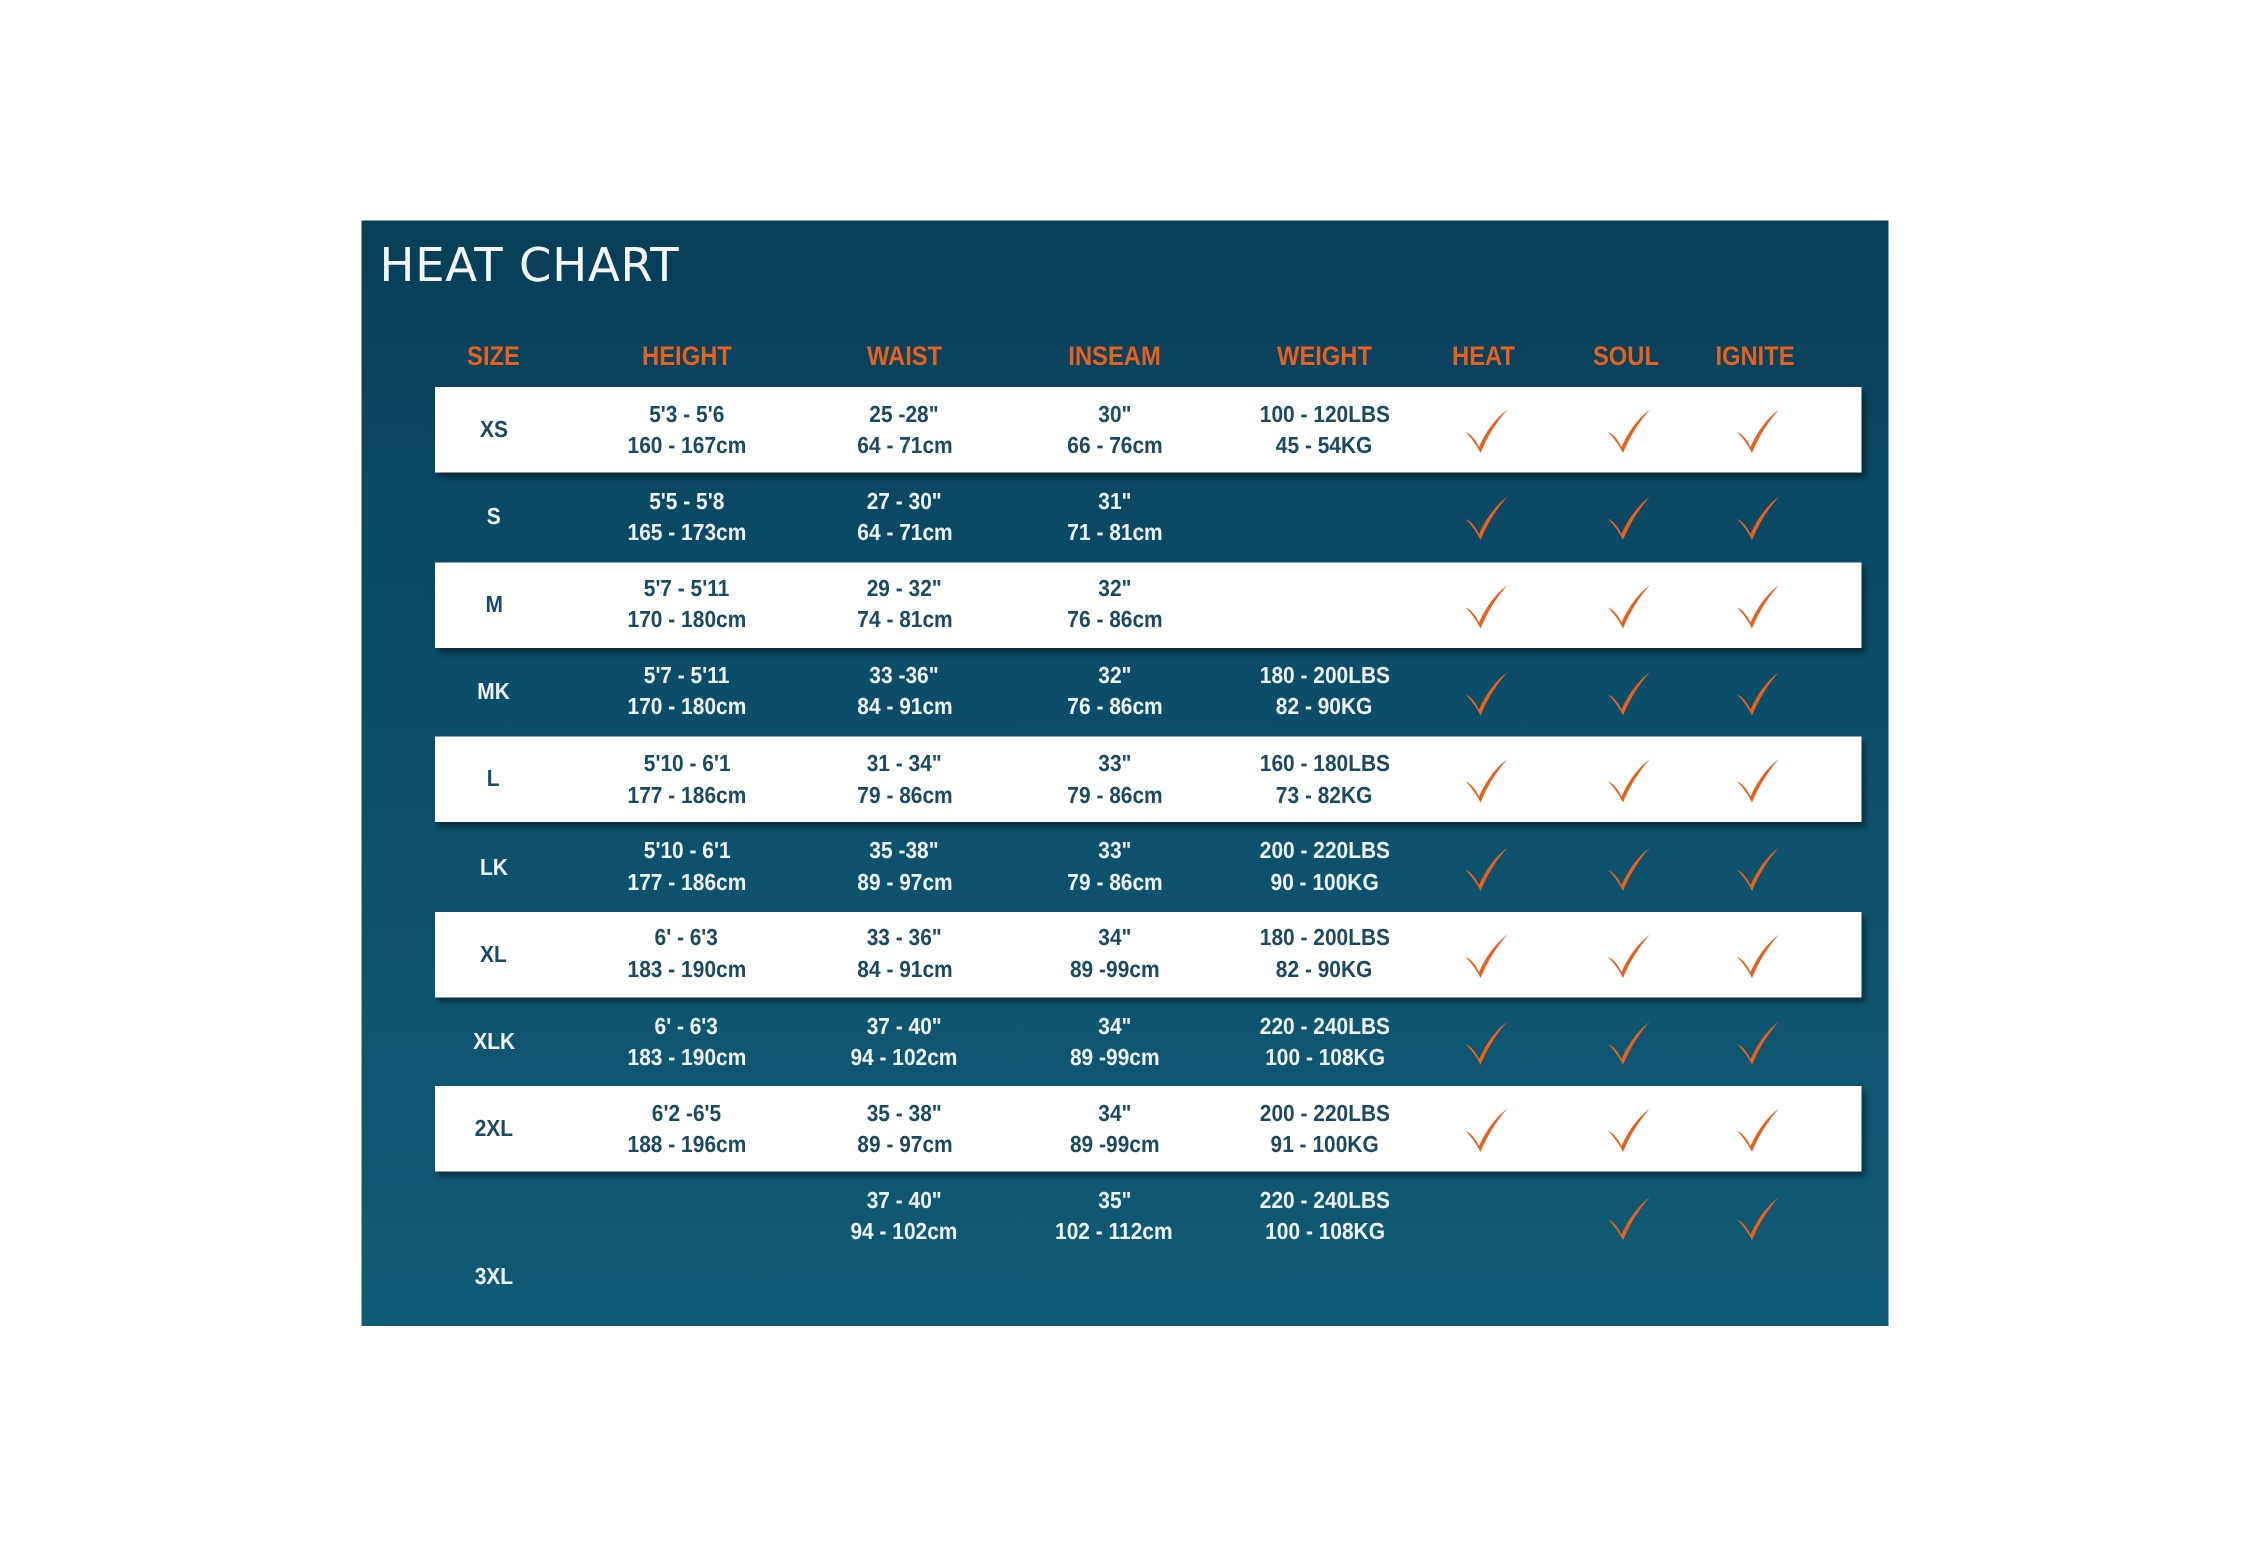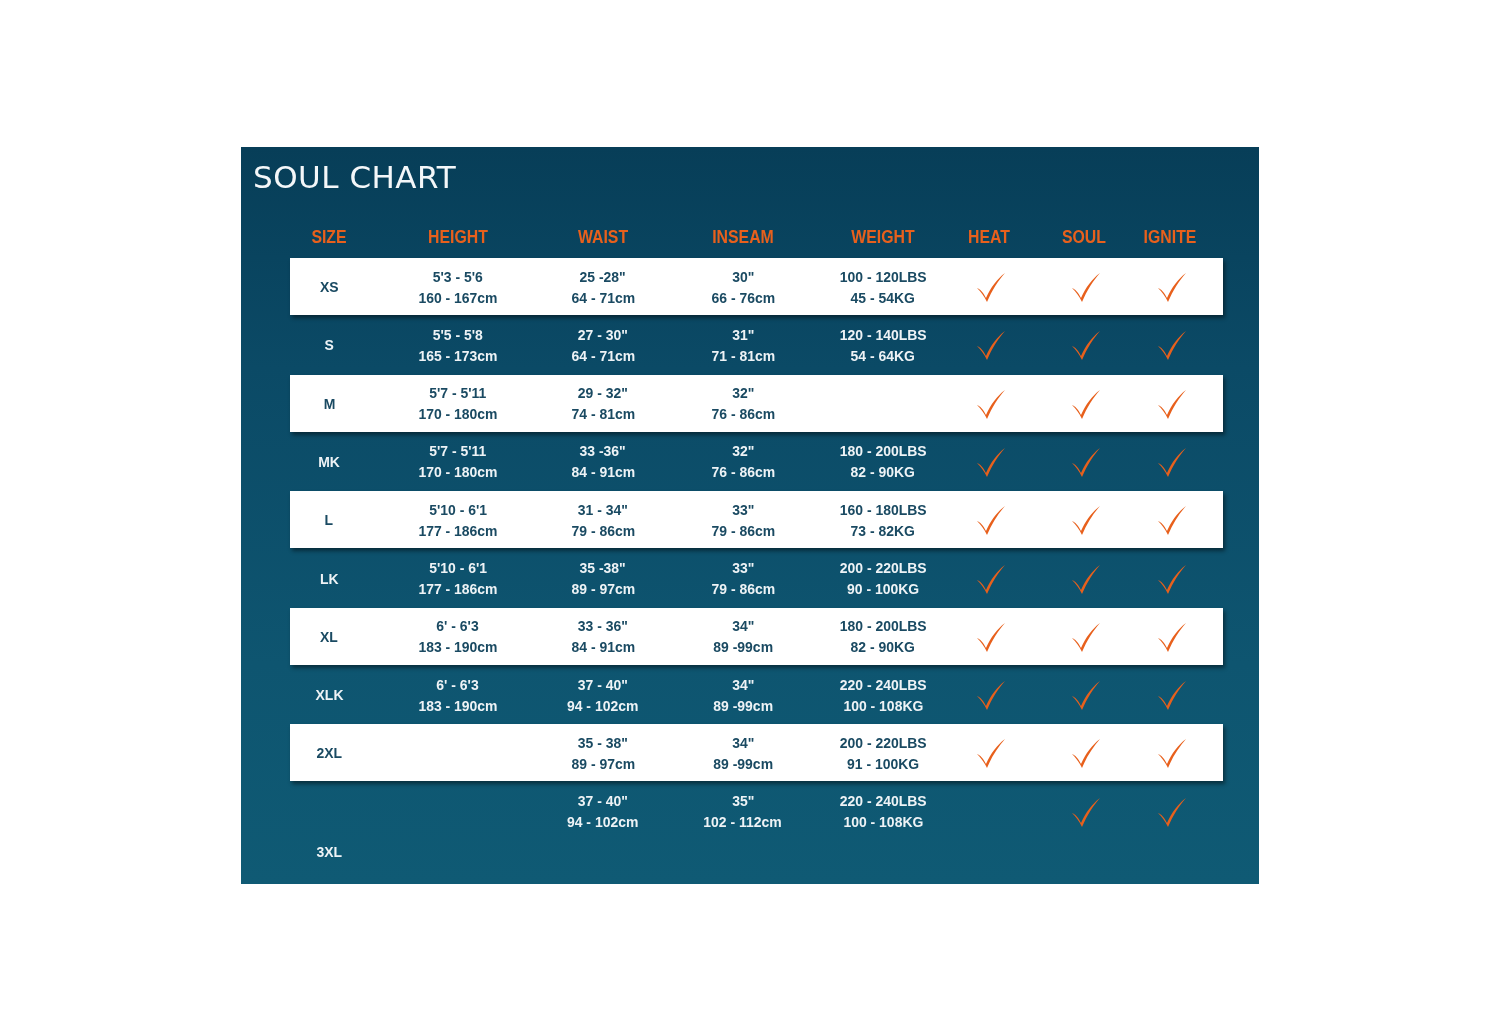--- a/index.html
+++ b/index.html
@@ -7,32 +7,32 @@
   .panel {
     position:absolute; left:241px; top:147px; width:1018px; height:737px;
     background: linear-gradient(180deg, #073e58 0%, #0b4a66 30%, #0e5570 70%, #0f5a74 100%);
   }
   .title {
     position:absolute; left:12px; top:12px; color:#f4f7f9;
     font-family:"DejaVu Sans", sans-serif; font-size:31px; font-weight:normal; letter-spacing:0.5px;
   }
   .hdr { position:absolute; top:80px; height:22px; color:#e8601c; font-weight:bold; font-size:18px; text-align:center; transform:scaleX(0.88); transform-origin:center; }
   .row { position:absolute; left:49px; width:933px; height:57px; }
-  .row.light { background:#ffffff; box-shadow: 2px 3px 4px rgba(0,0,0,0.45); }
+  .row.light { background:#ffffff; box-shadow: 2px 3px 4px rgba(0,0,0,0.45); padding-left: 18px; }
   .cell { position:absolute; top:0; height:57px; display:flex; flex-direction:column; justify-content:center; align-items:center; font-weight:bold; font-size:15.5px; line-height:21px; }
   .row.light .cell { color:#1a4a62; }
   .row.dark .cell { color:#eef3f6; }
   .cell span { display:block; transform:scaleX(0.9); white-space:nowrap; }
   .check { position:absolute; top:12px; width:34px; height:34px; }
 </style>
 </head>
 <body>
 
 <div class="panel">
-  <div class="title">SOUL CHART</div>
+  <div class="title">HEAT CHART</div>
   <div id="headers">
       <div class="hdr" style="left: 48px; width: 80px;">SIZE</div>
       <div class="hdr" style="left: 142px; width: 150px;">HEIGHT</div>
       <div class="hdr" style="left: 287px; width: 150px;">WAIST</div>
       <div class="hdr" style="left: 427px; width: 150px;">INSEAM</div>
       <div class="hdr" style="left: 562px; width: 160px;">WEIGHT</div>
       <div class="hdr" style="left: 708px; width: 80px;">HEAT</div>
       <div class="hdr" style="left: 803px; width: 80px;">SOUL</div>
       <div class="hdr" style="left: 884px; width: 90px;">IGNITE</div>
     </div>
@@ -76,24 +76,20 @@
           <span>165 - 173cm</span>
         </div>
         <div class="cell" style="left: 238px; width: 150px;">
           <span>27 - 30"</span>
           <span>64 - 71cm</span>
         </div>
         <div class="cell" style="left: 378px; width: 150px;">
           <span>31"</span>
           <span>71 - 81cm</span>
         </div>
-        <div class="cell" style="left: 513px; width: 160px;">
-          <span>120 - 140LBS</span>
-          <span>54 - 64KG</span>
-        </div>
         <div class="check" style="left: 684px;"><svg viewBox="0 0 34 34" width="34" height="34">
             <path d="M3 18 C6 19 9 22 12 28 C17 17 23 9 31 3 C24 11 18 20 13 32 C10 26 7 22 3 18 Z" fill="#e8601c"></path>
           </svg></div>
         <div class="check" style="left: 779px;"><svg viewBox="0 0 34 34" width="34" height="34">
             <path d="M3 18 C6 19 9 22 12 28 C17 17 23 9 31 3 C24 11 18 20 13 32 C10 26 7 22 3 18 Z" fill="#e8601c"></path>
           </svg></div>
         <div class="check" style="left: 865px;"><svg viewBox="0 0 34 34" width="34" height="34">
             <path d="M3 18 C6 19 9 22 12 28 C17 17 23 9 31 3 C24 11 18 20 13 32 C10 26 7 22 3 18 Z" fill="#e8601c"></path>
           </svg></div>
       </div>
@@ -269,20 +265,24 @@
         <div class="check" style="left: 779px;"><svg viewBox="0 0 34 34" width="34" height="34">
             <path d="M3 18 C6 19 9 22 12 28 C17 17 23 9 31 3 C24 11 18 20 13 32 C10 26 7 22 3 18 Z" fill="#e8601c"></path>
           </svg></div>
         <div class="check" style="left: 865px;"><svg viewBox="0 0 34 34" width="34" height="34">
             <path d="M3 18 C6 19 9 22 12 28 C17 17 23 9 31 3 C24 11 18 20 13 32 C10 26 7 22 3 18 Z" fill="#e8601c"></path>
           </svg></div>
       </div>
       <div class="row light" style="top: 577.4px;">
         <div class="cell" style="left: -1px; width: 80px;">
           <span>2XL</span>
+        </div>
+        <div class="cell" style="left: 93px; width: 150px;">
+          <span>6'2 -6'5</span>
+          <span>188 - 196cm</span>
         </div>
         <div class="cell" style="left: 238px; width: 150px;">
           <span>35 - 38"</span>
           <span>89 - 97cm</span>
         </div>
         <div class="cell" style="left: 378px; width: 150px;">
           <span>34"</span>
           <span>89 -99cm</span>
         </div>
         <div class="cell" style="left: 513px; width: 160px;">

